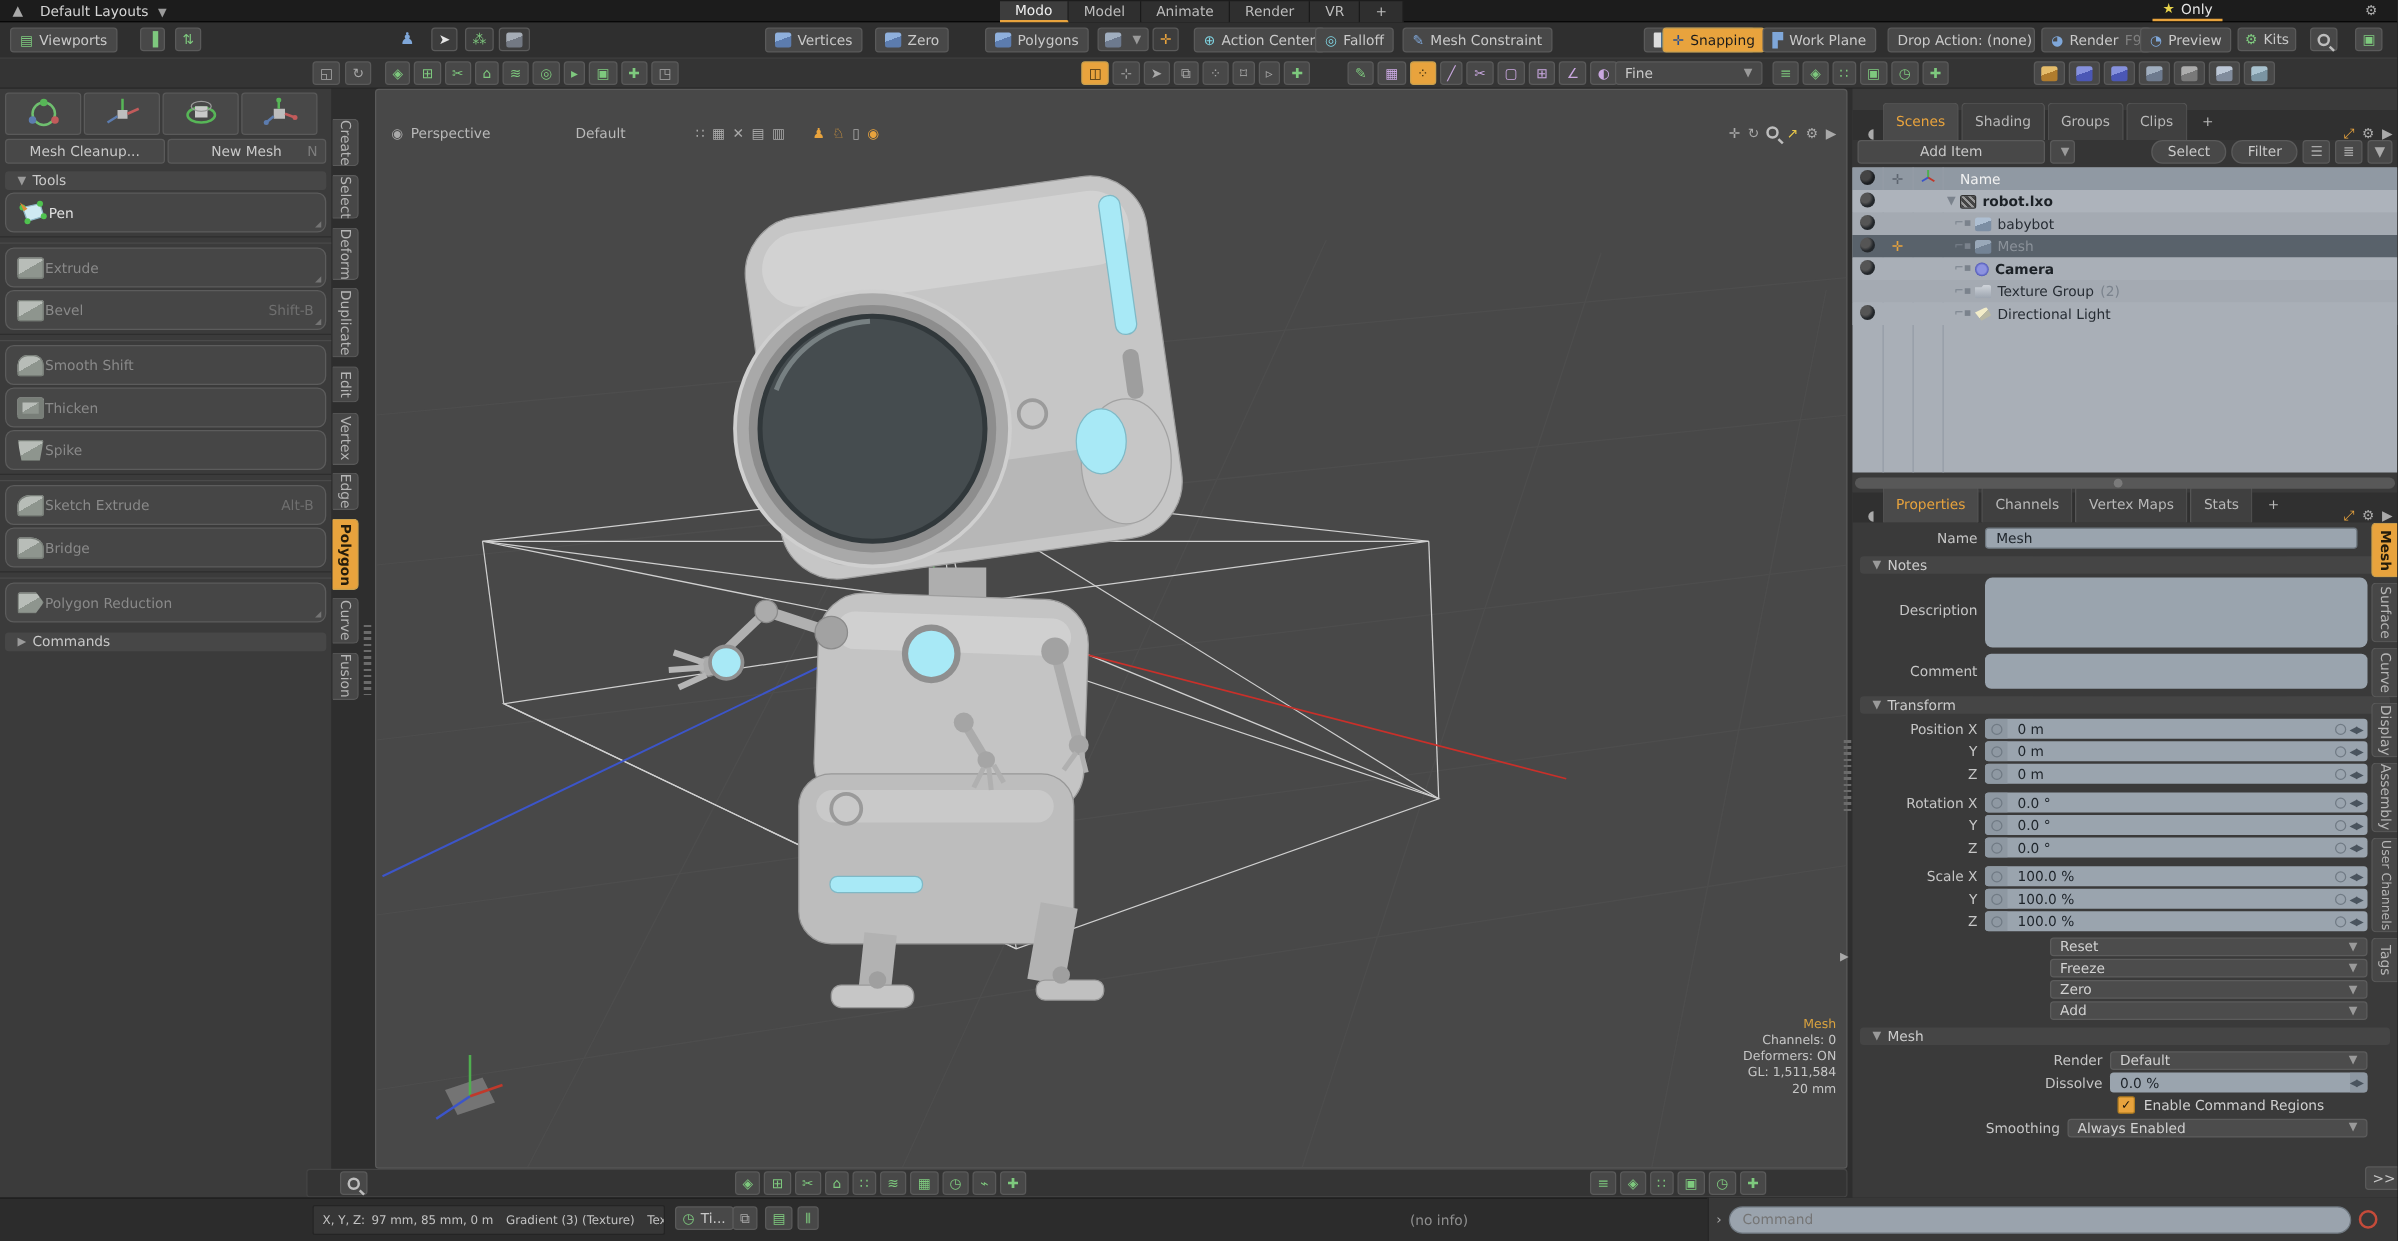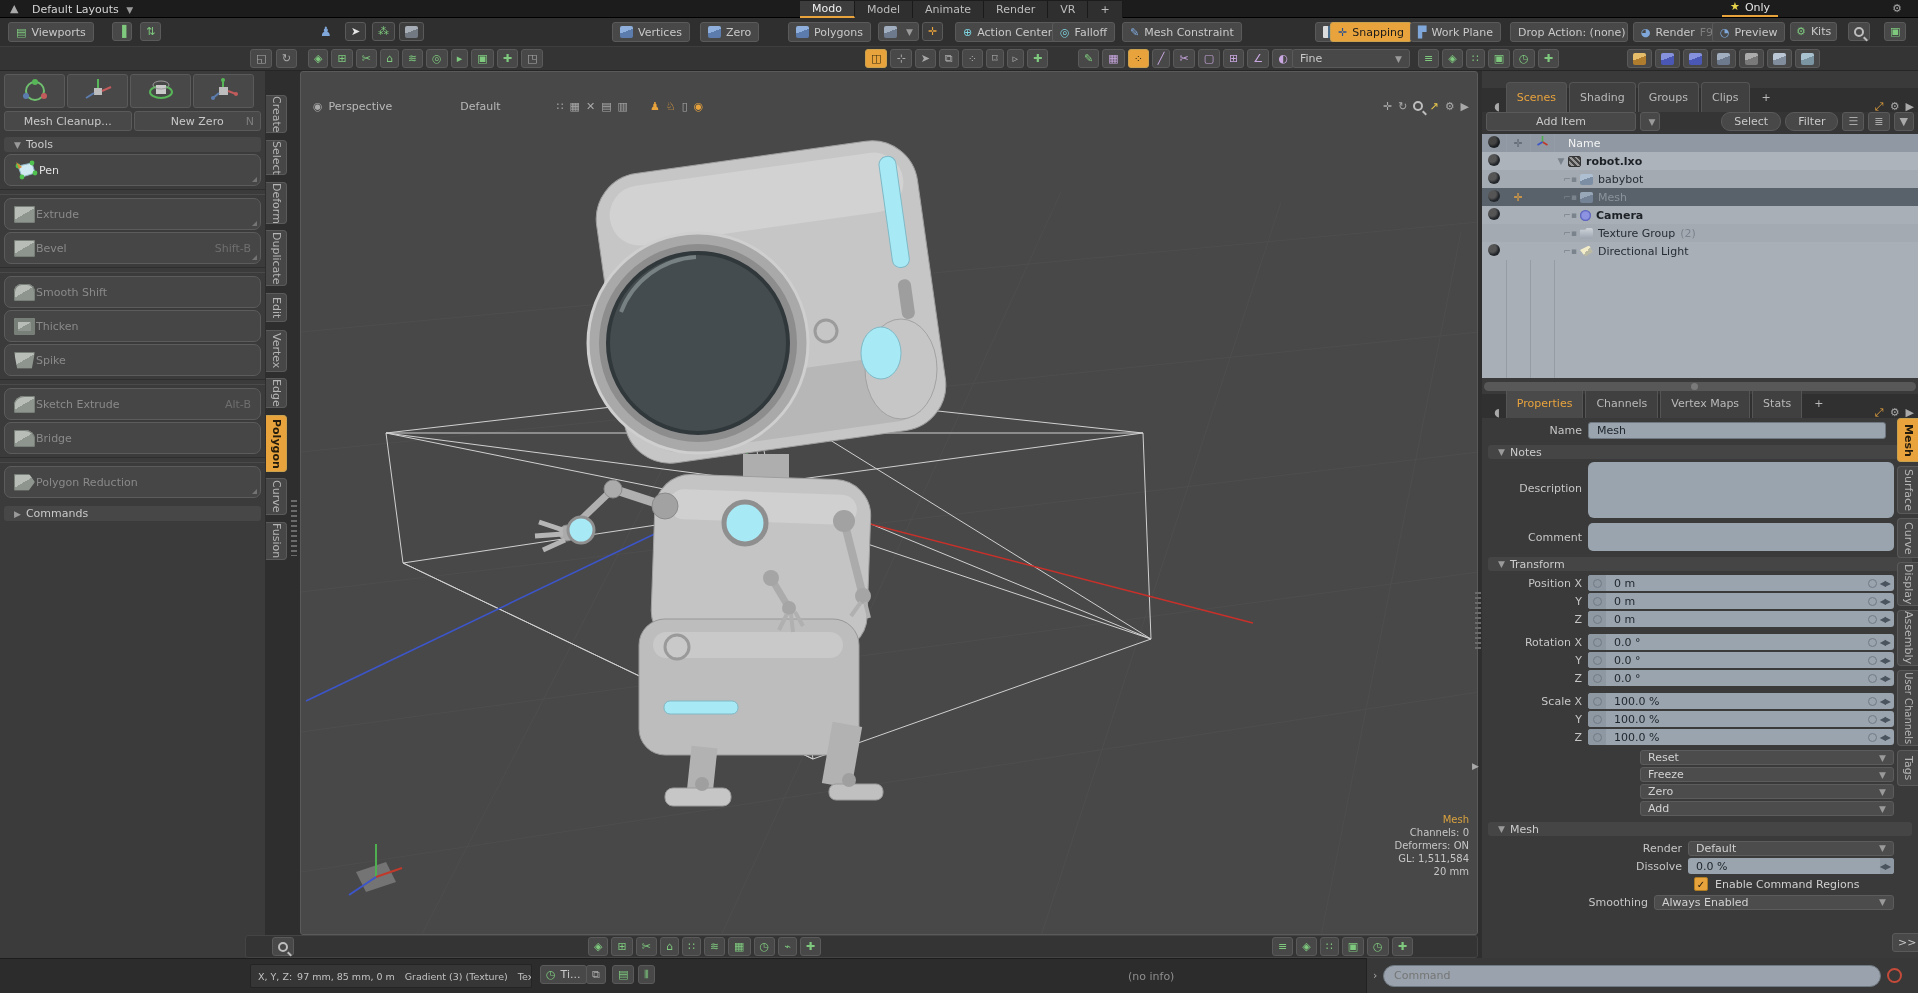--- a/index.html
+++ b/index.html
@@ -377,21 +377,21 @@
             <line x1="19" y1="13" x2="27" y2="16" stroke="#c25b5b" stroke-width="2"></line>
             <circle cx="27" cy="16" r="2" fill="#c25b5b"></circle>
             <line x1="10" y1="15" x2="4" y2="20" stroke="#5c7cae" stroke-width="2"></line>
             <circle cx="4" cy="20" r="2" fill="#5c7cae"></circle>
           </svg>
         </span>
     </div>
     <div class="flex" style="gap:2px;padding:0 4px">
       <span class="btn" style="flex:1;justify-content:center">Mesh Cleanup...</span>
       <span class="btn" style="flex:1;justify-content:center;position:relative">
-          <span>New Zero</span>
+          <span>New Mesh</span>
           <span style="position:absolute;right:6px;color:#7d7d7d">N</span>
         </span>
     </div>
     <div class="toolhdr" style="margin-top:6px">
         <span class="ddv">▼</span>
         <span>Tools</span>
       </div>
 
     <div class="toolbtn enabled">
       <svg width="24" height="20" viewBox="0 0 24 20">

